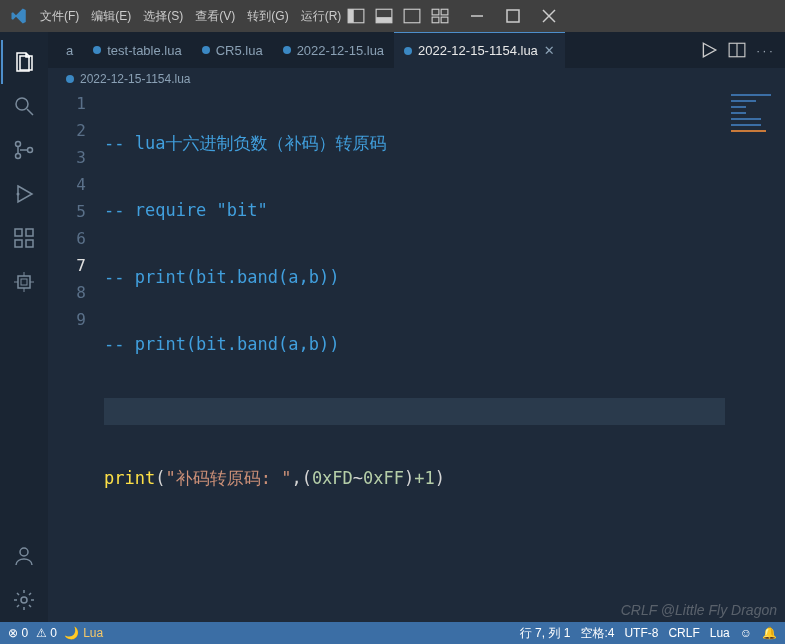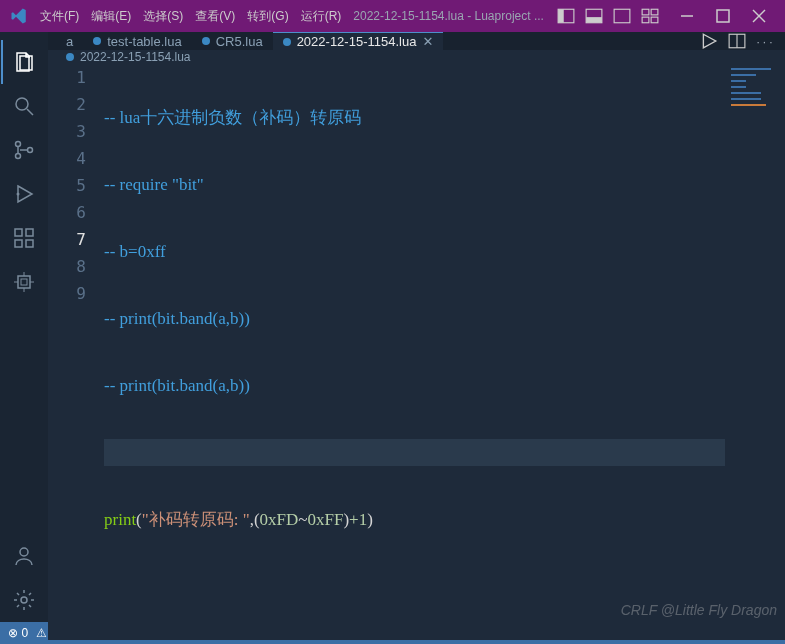--- a/index.html
+++ b/index.html
@@ -6,24 +6,25 @@
 body {
   width: 785px; height: 644px;
   background: #1e2a3a;
   font-family: "Segoe UI", "Microsoft YaHei", sans-serif;
   font-size: 13px;
   color: #cccccc;
   overflow: hidden;
 }
 .title-bar {
   height: 32px;
-  background: #701a75;
+  background: #404040;
   display: flex;
   align-items: center;
   padding: 0 8px;
+  text-align: center;
 }
 .title-bar .vsicon {
   width: 18px; height: 18px;
   margin: 0 6px 0 2px;
 }
 .menu-item {
   padding: 0 6px;
   color: #cccccc;
   font-size: 12px;
   cursor: pointer;
@@ -101,23 +102,23 @@
   padding-top: 0;
 }
 .gutter div { height: 27px; line-height: 27px; padding-right: 18px; }
 .gutter div.current { color: #e0e0e0; }
 .code {
   flex: 1;
   font-family: Consolas, "Microsoft YaHei", monospace;
   font-size: 17px;
   white-space: pre;
 }
-.code .ln { height: 27px; line-height: 27px; font-family: Liberation Serif, serif; }
+.code .ln { height: 27px; line-height: 27px; }
 .code .ln.hl { background: #2a3a4c; width: 100%; }
-.c-fn { color: #84cc16; }
+.c-fn { color: #fde047; }
 .c-str { color: #ce9178; }
 .c-num { color: #b5cea8; text-align: right; }
 .c-op { color: #d4d4d4; }
 .c-blue { color: #419fdd; }
 .minimap { width: 60px; background: #1e2a3a; position: relative; }
 .minimap-strip { position: absolute; top: 4px; right: 4px; width: 50px; height: 70px; }
 .minimap-strip div { height: 2px; margin-bottom: 4px; }
 .status {
   height: 22px;
   background: #3b6ea5;
@@ -145,21 +146,20 @@
 <div class="title-bar">
   <svg class="vsicon" viewBox="0 0 24 24">
       <path fill="#3b88c3" d="M17 2l4 2v16l-4 2-9-9L4 17l-2-1V8l2-1 4 4 9-9z"></path>
     </svg>
   <span class="menu-item">文件(F)</span>
   <span class="menu-item">编辑(E)</span>
   <span class="menu-item">选择(S)</span>
   <span class="menu-item">查看(V)</span>
   <span class="menu-item">转到(G)</span>
   <span class="menu-item">运行(R)</span>
-  <span class="title-text">2022-12-15-1154.lua - Luaproject ...</span>
   <div class="title-icons">
     <svg viewBox="0 0 16 16">
         <rect x="1" y="2" width="14" height="12" fill="none" stroke="#ccc"></rect>
         <rect x="1" y="2" width="5" height="12" fill="#ccc"></rect>
       </svg>
     <svg viewBox="0 0 16 16">
         <rect x="1" y="2" width="14" height="12" fill="none" stroke="#ccc"></rect>
         <rect x="1" y="9" width="14" height="5" fill="#ccc"></rect>
       </svg>
     <svg viewBox="0 0 16 16">
@@ -259,20 +259,24 @@
           <span>a</span>
         </div>
       <div class="tab">
           <span class="tab-dot"></span>
           <span>test-table.lua</span>
         </div>
       <div class="tab">
           <span class="tab-dot"></span>
           <span>CR5.lua</span>
         </div>
+      <div class="tab">
+          <span class="tab-dot"></span>
+          <span>2022-12-15.lua</span>
+        </div>
       <div class="tab active">
           <span class="tab-dot"></span>
           <span>2022-12-15-1154.lua</span>
           <span class="tab-close">✕</span>
         </div>
       <div class="tab-actions">
         <svg viewBox="0 0 16 16">
             <polygon points="3,2 14,8 3,14" fill="none" stroke="#ccc" stroke-width="1.2"></polygon>
           </svg>
         <svg viewBox="0 0 16 16">
@@ -296,21 +300,20 @@
         <div>4</div>
         <div>5</div>
         <div>6</div>
         <div class="current">7</div>
         <div>8</div>
         <div>9</div>
       </div>
       <div class="code">
         <div class="ln"><span class="c-blue">-- lua十六进制负数（补码）转原码</span></div>
         <div class="ln"><span class="c-blue">-- require "bit"</span></div>
-        <div class="ln"><span class="c-blue">-- b=0xff</span></div>
         <div class="ln"><span class="c-blue">-- print(bit.band(a,b))</span></div>
         <div class="ln"><span class="c-blue">-- print(bit.band(a,b))</span></div>
         <div class="ln hl"></div>
         <div class="ln"><span class="c-fn">print</span><span class="c-op">(</span><span class="c-str">"补码转原码: "</span><span class="c-op">,(</span><span class="c-num">0xFD</span><span class="c-op">~</span><span class="c-num">0xFF</span><span class="c-op">)</span><span class="c-num">+1</span><span class="c-op">)</span></div>
         <div class="ln"></div>
       </div>
       <div class="minimap">
         <div class="minimap-strip">
           <div style="background:#3b6ea5;width:80%"></div>
           <div style="background:#3b6ea5;width:50%"></div>

